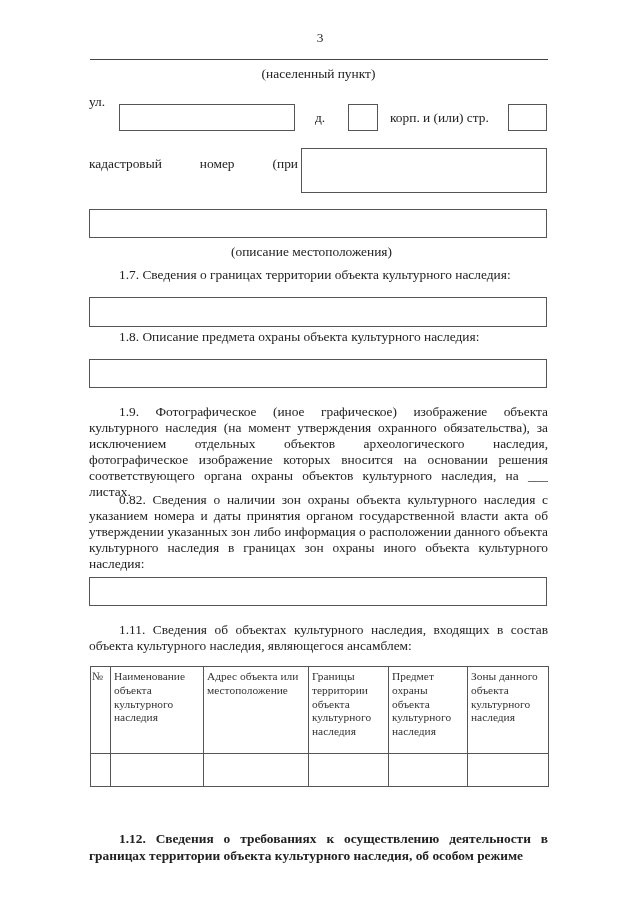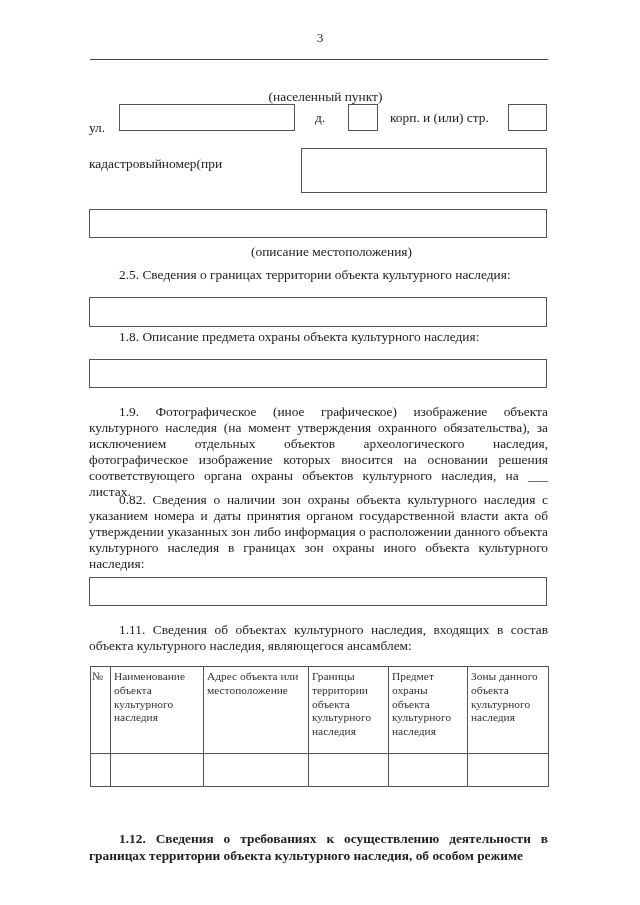--- a/index.html
+++ b/index.html
@@ -18,41 +18,41 @@
   table.ens td { border:1px solid #555; vertical-align:top; padding:3px 3px 7px 3px; font-size:11.4px; line-height:13.8px; color:#333; }
   table.ens tr.head td { height:76px; }
   table.ens tr.body td { height:22px; }
 </style>
 </head>
 <body>
 
 <div class="abs center" style="left:300px; top:30px; width:40px;">3</div>
 
 <div class="line" style="left:90px; top:59px; width:458px;"></div>
-<div class="abs center" style="left:96px; top:66px; width:459px;margin-top:23px;">(населенный пункт)</div>
+<div class="abs center" style="left:89px; top:66px; width:459px;">(населенный пункт)</div>
 
-<div class="abs" style="left:89px; top:120px;">ул.</div>
+<div class="abs" style="left:89px; top:94px;">ул.</div>
 <div class="box" style="left:119px; top:104px; width:176px; height:27px;"></div>
 <div class="abs" style="left:315px; top:110px;">д.</div>
 <div class="box" style="left:348px; top:104px; width:30px; height:27px;"></div>
 <div class="abs" style="left:390px; top:110px;">корп. и (или) стр.</div>
 <div class="box" style="left:508px; top:104px; width:39px; height:27px;"></div>
 
-<div class="abs" style="left:89px; top:156px; width:209px; display:flex; ">
+<div class="abs" style="left:89px; top:156px; width:209px; display:flex; justify-content:space-between;">
   <span>кадастровый</span>
   <span>номер</span>
   <span>(при</span>
 </div>
 <div class="abs" style="left:89px; top:170px;margin-top:48px;">наличии):</div>
 <div class="box" style="left:301px; top:148px; width:246px; height:45px;"></div>
 
 <div class="box" style="left:89px; top:209px; width:458px; height:29px;"></div>
-<div class="abs center" style="left:102px; top:244px; width:459px;">(описание местоположения)</div>
+<div class="abs center" style="left:82px; top:244px; width:459px;">(описание местоположения)</div>
 
-<div class="abs" style="left:119px; top:267px; width:430px;">2.5. Сведения о границах территории объекта культурного наследия:</div>
+<div class="abs" style="left:119px; top:267px; width:430px;">1.7. Сведения о границах территории объекта культурного наследия:</div>
 <div class="box" style="left:89px; top:297px; width:458px; height:30px;"></div>
 
 <div class="abs" style="left:119px; top:329px; width:430px;">1.8. Описание предмета охраны объекта культурного наследия:</div>
 <div class="box" style="left:89px; top:359px; width:458px; height:29px;"></div>
 
 <div class="para" style="top:404px;">
   <span class="indent"></span><span>1.9. Фотографическое (иное графическое) изображение объекта культурного наследия (на момент утверждения охранного обязательства), за исключением отдельных объектов археологического наследия, фотографическое изображение которых вносится на основании решения соответствующего органа охраны объектов культурного наследия, на ___ листах.</span>
 </div>
 
 <div class="para" style="top:492px;">

